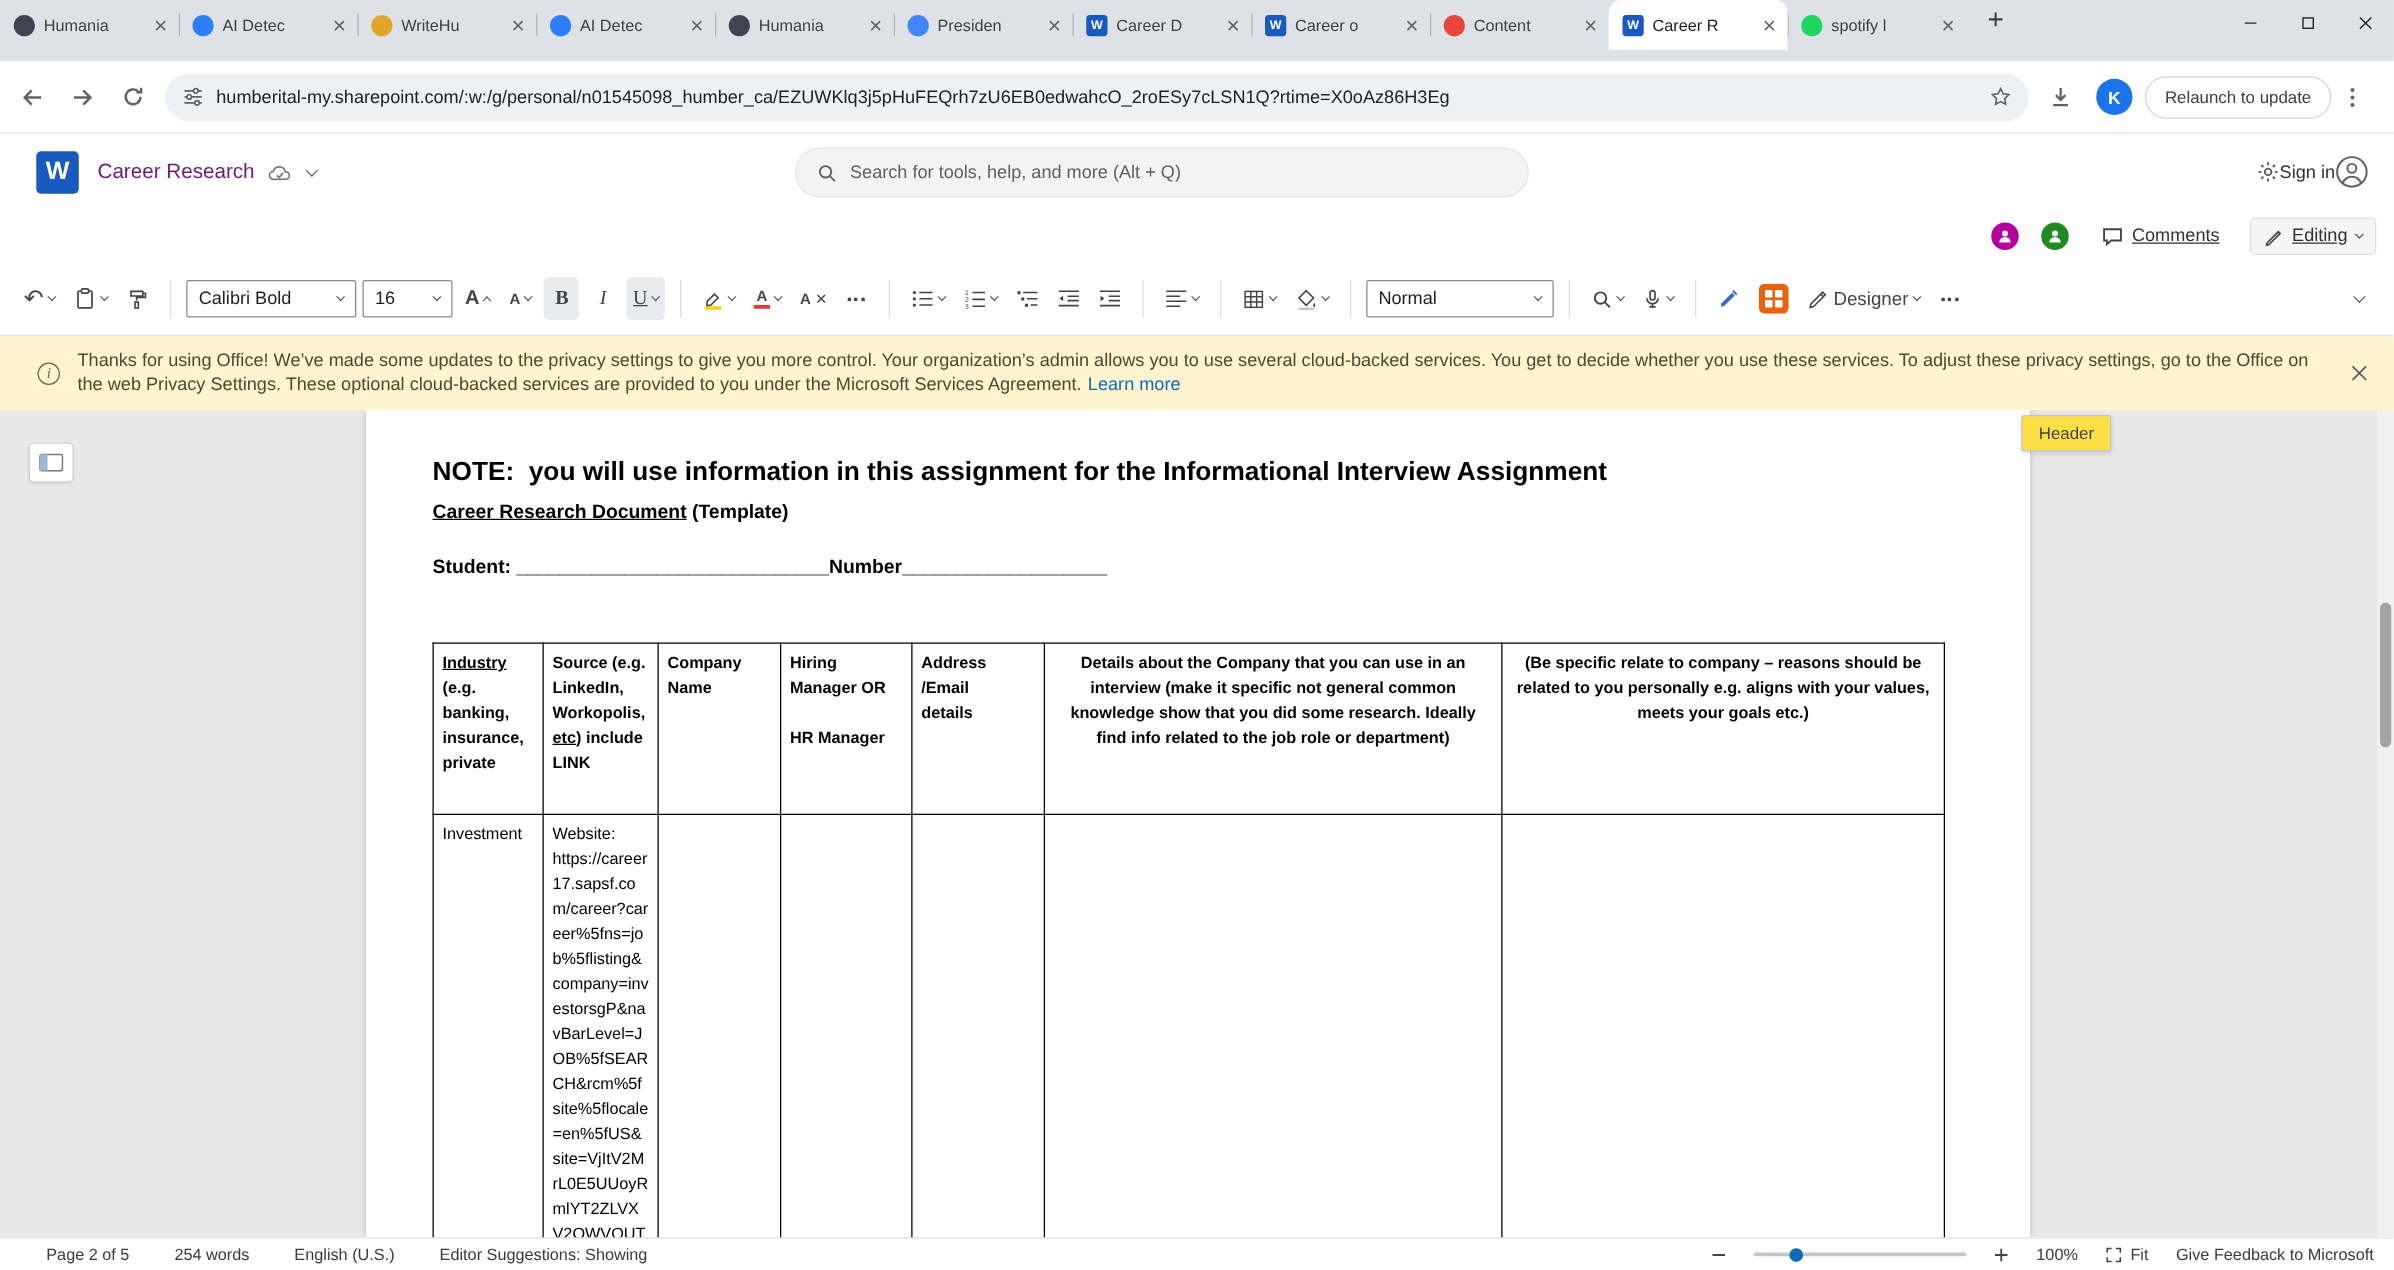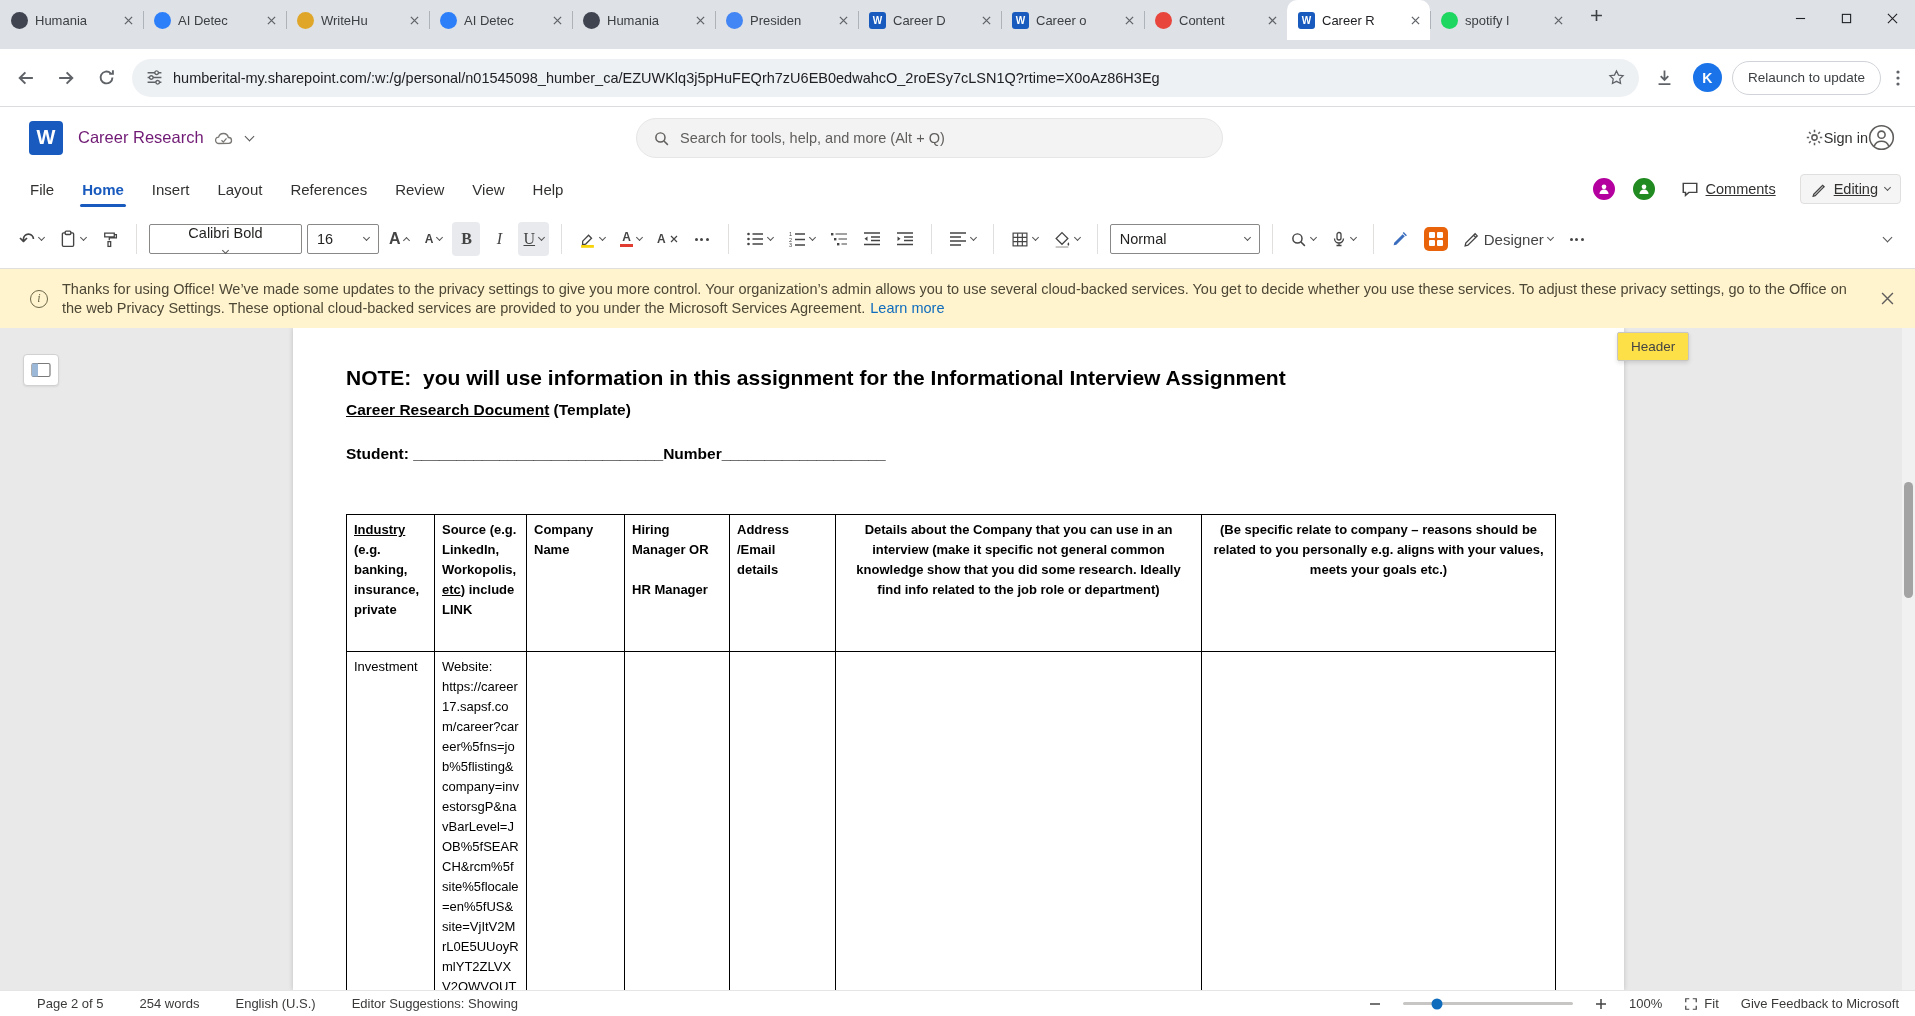--- a/index.html
+++ b/index.html
@@ -16,21 +16,21 @@
   .tab.active::before { display:none; }
   .favicon { width:17px; height:17px; border-radius:50%; flex:none; display:flex; align-items:center; justify-content:center; color:#fff; font-size:10px; font-weight:bold; }
   .favicon.word { border-radius:3px; }
   .tab-label { flex:1; white-space:nowrap; overflow:hidden; }
   .tab-close { width:17px; height:17px; border-radius:50%; flex:none; display:flex; align-items:center; justify-content:center; }
   .newtab { width:30px; height:30px; margin:0 0 5px 8px; border-radius:50%; display:flex; align-items:center; justify-content:center; }
   .wincontrols { position:absolute; right:0; top:0; height:36px; display:flex; }
   .winbtn { width:46px; height:36px; display:flex; align-items:center; justify-content:center; }
 
   
-  .addrbar { height:58px; background:#fff; border-bottom:1px solid #dadce0; display:flex; align-items:center; padding:0 4px 0 8px; gap:4px; flex:none; }
+  .addrbar { height:58px; background:#fff; border-bottom:1px solid #dadce0; display:flex; align-items:center; padding:0 20px 0 8px; gap:4px; flex:none; }
   .nav-ico { width:36px; height:36px; border-radius:50%; display:flex; align-items:center; justify-content:center; flex:none; }
   .omnibox { flex:1; height:38px; background:#eef1f4; border-radius:19px; display:flex; align-items:center; padding:0 14px; gap:10px; min-width:0; margin:0 4px; }
   .omni-url { font-size:14.5px; color:#202124; flex:1; white-space:nowrap; overflow:hidden; }
   .chrome-avatar { width:29px; height:29px; border-radius:50%; background:#1a73e8; color:#fff; font-size:14px; font-weight:bold; display:flex; align-items:center; justify-content:center; flex:none; margin:0 6px; }
   .relaunch { height:34px; border:1px solid #d0d3d8; border-radius:17px; padding:0 15px; display:flex; align-items:center; font-size:13.5px; color:#3c4043; white-space:nowrap; flex:none; }
   .kebab { width:26px; height:36px; display:flex; align-items:center; justify-content:center; flex:none; }
 
   
   .wordbar { height:61px; background:#fff; position:relative; display:flex; align-items:center; padding-left:29px; flex:none; }
   .word-logo { width:34px; height:34px; background:#185abd; border-radius:4px; color:#fff; font-weight:bold; font-size:20px; display:flex; align-items:center; justify-content:center; flex:none; }
@@ -55,21 +55,21 @@
   .mb-btn { display:flex; align-items:center; gap:7px; font-size:14.5px; color:#323130; padding:6px 10px; border-radius:4px;text-decoration:underline; }
   .mb-btn.editing { background:#f5f5f5; border:1px solid #e1dfdd; }
 
   
   .ribbon { height:59px; background:#fff; border-bottom:1px solid #e1dfdd; display:flex; align-items:center; padding:0 14px; gap:5px; flex:none; }
   .rb { height:34px; min-width:28px; padding:0 5px; border-radius:4px; display:flex; align-items:center; justify-content:center; gap:4px; color:#444; font-size:15px; flex:none; }
   .rb.active { background:#e8eaed; }
   .sep { width:1px; height:30px; background:#e1dfdd; margin:0 7px; flex:none; }
   .combo { height:30px; border:1px solid #8a8886; border-radius:2px; display:flex; align-items:center; padding:0 9px; font-size:14.5px; color:#201f1e; gap:8px; flex:none; }
   .combo .label { flex:1; white-space:nowrap; overflow:hidden; }
-  .w-font { width:153px;flex-direction:column; }
+  .w-font { width:136px; }
   .w-size { width:72px; }
   .w-style { width:150px; }
   .bold-b { font-weight:bold; font-size:16px; font-family:"Liberation Serif",serif; }
   .ital-i { font-style:italic; font-size:16px; font-family:"Liberation Serif",serif; }
   .und-u { text-decoration:underline; font-size:16px; font-family:"Liberation Serif",serif; }
   .Aglyph { font-size:16px; font-weight:bold; }
   .Aglyph.small { font-size:12px; }
   .colorstack { display:flex; flex-direction:column; align-items:center; line-height:1; }
   .colorstack .bar { width:13px; height:3.5px; margin-top:1px; }
   .bar.red { background:#e03c31; }
@@ -324,30 +324,20 @@
           <svg width="27" height="27" viewBox="0 0 24 24" fill="none" stroke="#605e5c" stroke-width="1.4">
             <circle cx="12" cy="12" r="10.5"></circle>
             <circle cx="12" cy="9.5" r="3.2"></circle>
             <path d="M5.5 19.8 a7 7 0 0 1 13 0"></path>
           </svg>
         </span>
     </div>
   </div>
 
   <div class="menubar">
-    <div id="menu-items" style="display:flex;height:100%">
-        <div class="menu-item">File</div>
-        <div class="menu-item active">Home</div>
-        <div class="menu-item">Insert</div>
-        <div class="menu-item">Layout</div>
-        <div class="menu-item">References</div>
-        <div class="menu-item">Review</div>
-        <div class="menu-item">View</div>
-        <div class="menu-item">Help</div>
-      </div>
     <div class="menubar-right">
       <span class="presence" style="background:#b4009e">
           <svg width="14" height="14" viewBox="0 0 16 16">
             <circle cx="8" cy="5.5" r="2.7" fill="#fff"></circle>
             <path d="M2.8 13.8 a5.2 5.2 0 0 1 10.4 0 z" fill="#fff"></path>
           </svg>
         </span>
       <span class="presence" style="background:#218a21">
           <svg width="14" height="14" viewBox="0 0 16 16">
             <circle cx="8" cy="5.5" r="2.7" fill="#fff"></circle>

